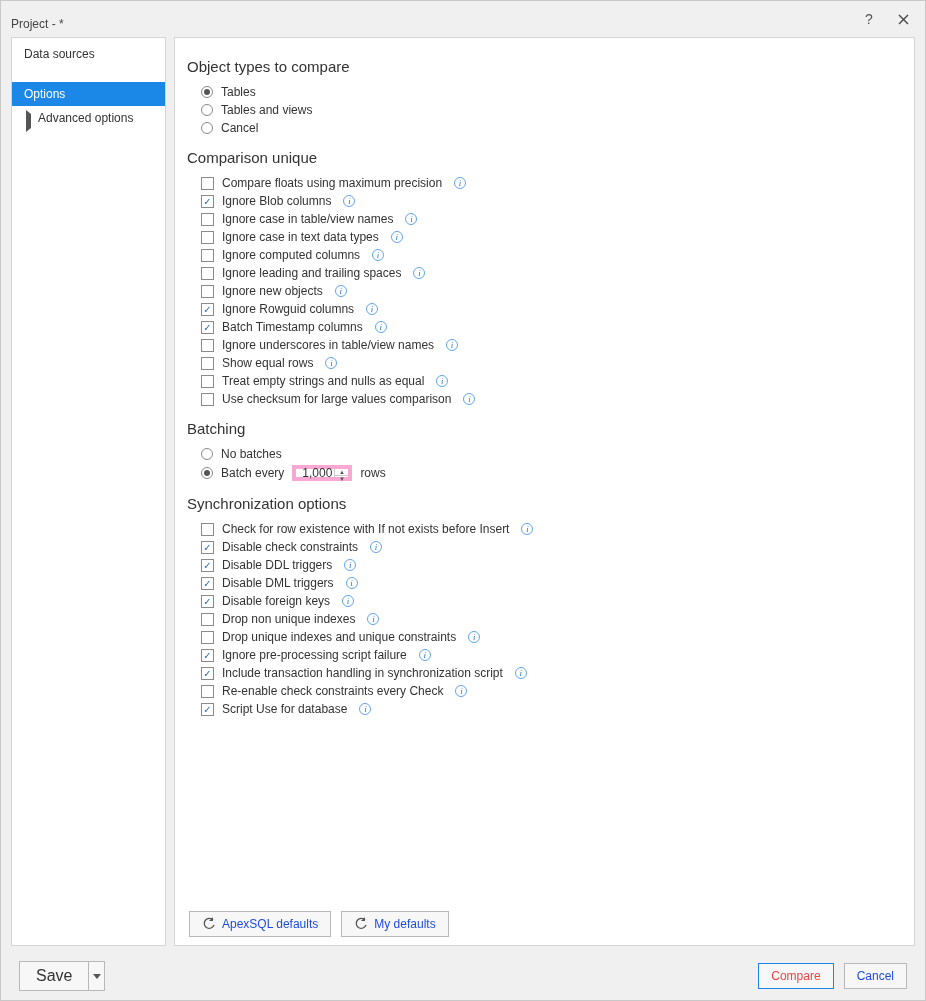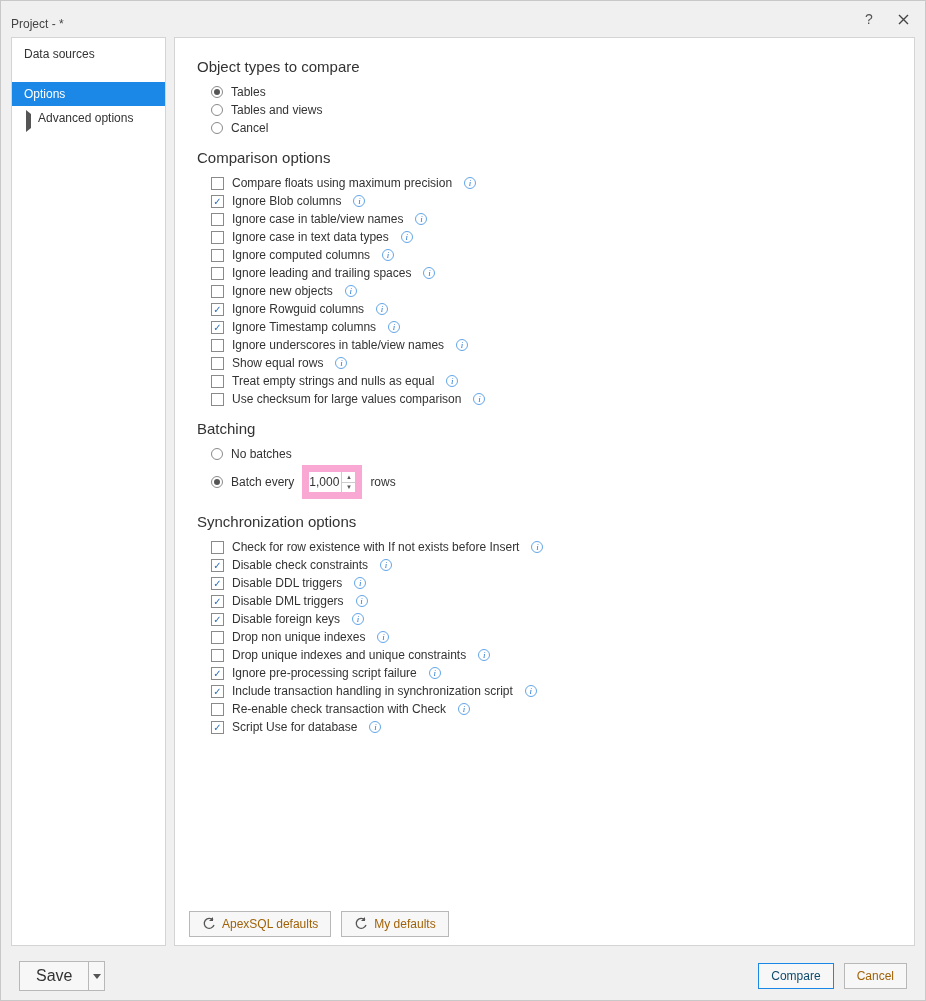--- a/index.html
+++ b/index.html
@@ -80,21 +80,21 @@
     margin: 6px 0 6px 8px;
     background: #fff;
     border: 1px solid #d4d4d4;
     display: flex;
     flex-direction: column;
     position: relative;
   }
   .scroll {
     flex: 1;
     overflow-y: auto;
-    padding: 10px 24px 10px 22px;
+    padding: 10px 24px 10px 12px;
   }
   .scroll::-webkit-scrollbar { width: 16px; }
   .scroll::-webkit-scrollbar-track { background: #f0f0f0; }
   .scroll::-webkit-scrollbar-thumb { background: #c2c2c2; border: 3px solid #f0f0f0; border-radius: 8px; }
 
   h3.section {
     font-weight: normal;
     font-size: 15px;
     color: #333;
     margin: 10px 0 10px 0;
@@ -121,44 +121,44 @@
   .lbl { color: #333; }
   .info {
     width: 12px; height: 12px; border: 1px solid #63a6e8; border-radius: 50%;
     display: inline-flex; align-items: center; justify-content: center;
     font-size: 9px; color: #2c7ad1; margin-left: 4px;
     font-style: italic; font-family: Georgia, serif;
   }
 
   .batch-row { display:flex; align-items:center; gap:8px; margin:4px 0; }
   .numbox {
-    border:7px solid #f9a8d4; background:#fff; width:60px; height:34px;
+    border:4px solid #f9a8d4; background:#fff; width:60px; height:16px;
     display:flex; align-items:center; justify-content:flex-end;
     padding: 0 16px 0 4px; position:relative; font-size:12px;
   }
   .numbox .spinner {
     position:absolute; right:0; top:0; bottom:0; width:14px;
     display:flex; flex-direction:column;
     border-left:1px solid #ccc;
   }
   .numbox .spinner div { flex:1; display:flex; align-items:center; justify-content:center; font-size:6px; color:#555;}
   .numbox .spinner div:first-child { border-bottom:1px solid #ccc; }
 
   .bottom-btnrow {
     display:flex; align-items:center; padding:8px 14px; gap:10px;
     border-top: 0;
   }
   .bottom-btnrow .spacer { flex:1; }
   .btn {
     border:1px solid #b8b8b8; background:#f7f7f7;
-    padding:5px 12px; font-size:12px; color:#a16207;
+    padding:5px 12px; font-size:12px; color:#1d4ed8;
     display:inline-flex; align-items:center; gap:6px;
     cursor: default;
   }
-  .btn.primary { border-color:#1b87e6; color:#0c4a6e; }
+  .btn.primary { border-color:#1b87e6; color:#ef4444; }
   .btn .ico { width:14px; height:14px; display:inline-flex; align-items:center; justify-content:center; }
 
   .footer {
     height: 48px;
     display:flex; align-items:center; padding:0 18px; gap:10px;
     background:#f0f0f0;
   }
   .footer .spacer { flex:1; }
   .split-btn {
     display:flex; border:1px solid #b8b8b8;
@@ -216,21 +216,21 @@
             <div class="radio-row">
               <span class="radio"></span>
               <span class="lbl">Tables and views</span>
             </div>
             <div class="radio-row">
               <span class="radio"></span>
               <span class="lbl">Cancel</span>
             </div>
           </div>
 
-        <h3 class="section">Comparison options</h3>
+        <h3 class="section">Comparison unique</h3>
         <div class="opt-group" id="comparison">
             <div class="check-row">
               <span class="check"></span>
               <span class="lbl">Compare floats using maximum precision</span>
               <span class="info">i</span>
             </div>
             <div class="check-row">
               <span class="check checked"></span>
               <span class="lbl">Ignore Blob columns</span>
               <span class="info">i</span>
@@ -260,21 +260,21 @@
               <span class="lbl">Ignore new objects</span>
               <span class="info">i</span>
             </div>
             <div class="check-row">
               <span class="check checked"></span>
               <span class="lbl">Ignore Rowguid columns</span>
               <span class="info">i</span>
             </div>
             <div class="check-row">
               <span class="check checked"></span>
-              <span class="lbl">Ignore Timestamp columns</span>
+              <span class="lbl">Batch Timestamp columns</span>
               <span class="info">i</span>
             </div>
             <div class="check-row">
               <span class="check"></span>
               <span class="lbl">Ignore underscores in table/view names</span>
               <span class="info">i</span>
             </div>
             <div class="check-row">
               <span class="check"></span>
               <span class="lbl">Show equal rows</span>
@@ -354,21 +354,21 @@
               <span class="lbl">Ignore pre-processing script failure</span>
               <span class="info">i</span>
             </div>
             <div class="check-row">
               <span class="check checked"></span>
               <span class="lbl">Include transaction handling in synchronization script</span>
               <span class="info">i</span>
             </div>
             <div class="check-row">
               <span class="check"></span>
-              <span class="lbl">Re-enable check transaction with Check</span>
+              <span class="lbl">Re-enable check constraints every Check</span>
               <span class="info">i</span>
             </div>
             <div class="check-row">
               <span class="check checked"></span>
               <span class="lbl">Script Use for database</span>
               <span class="info">i</span>
             </div>
           </div>
 
       </div>

